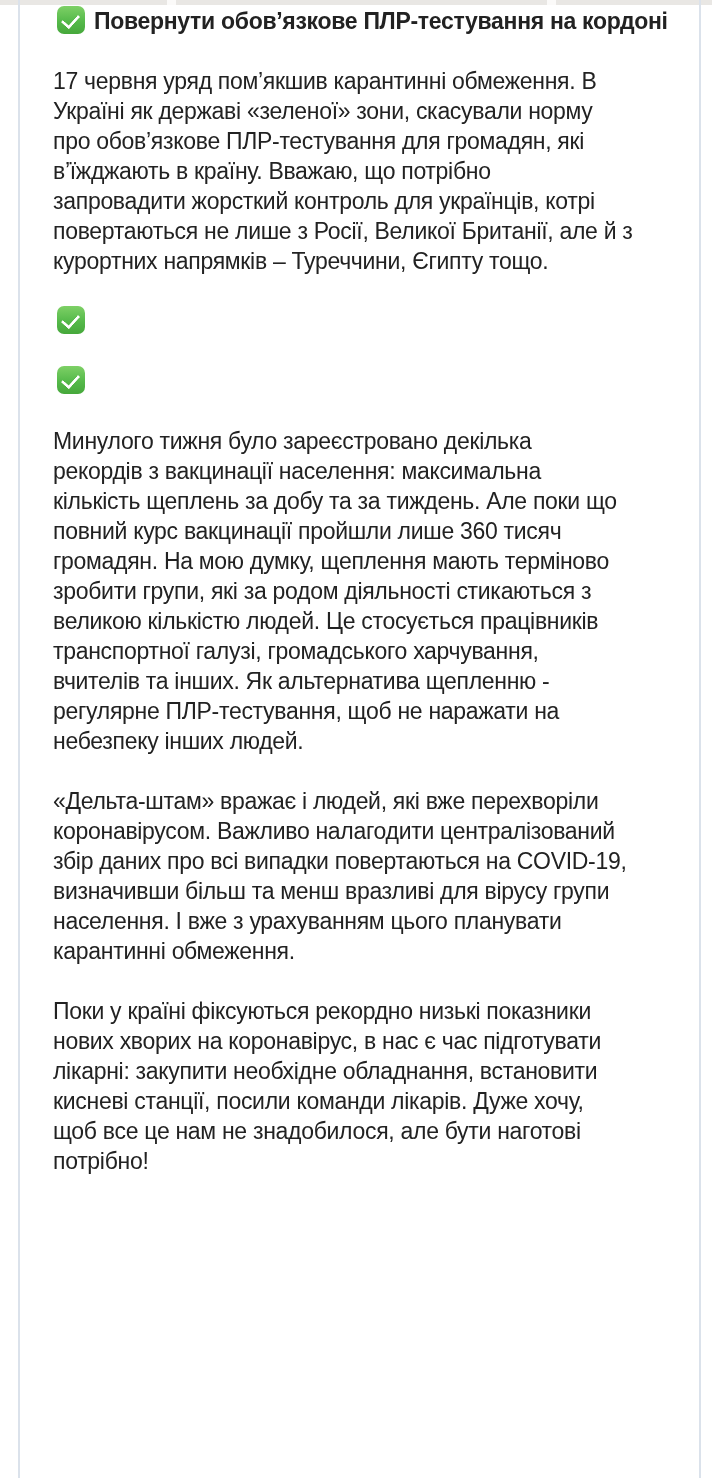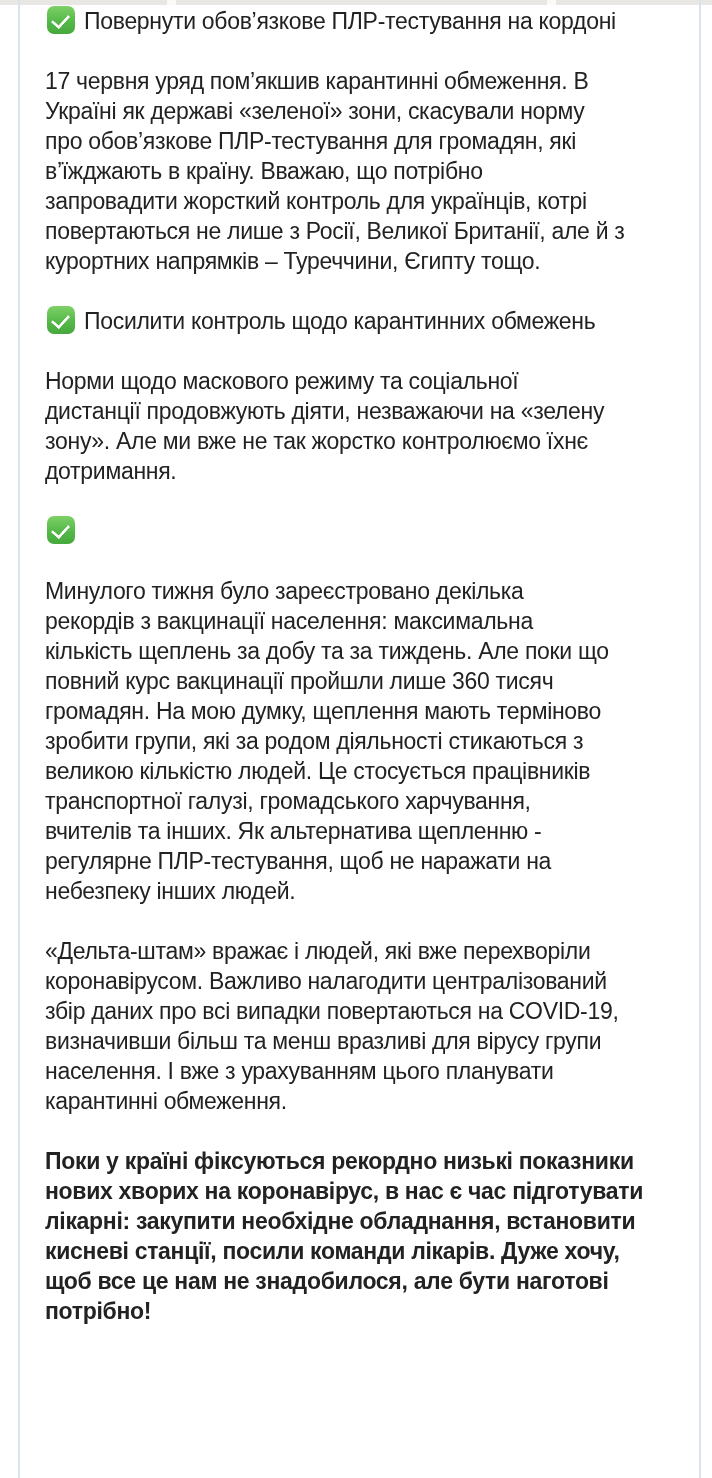--- a/index.html
+++ b/index.html
@@ -40,30 +40,30 @@
     left: 45px;
     top: 6px;
     width: 648px;
     color: #222222;
     font-size: 23px;
     line-height: 30px;
     letter-spacing: -0.3px;
     z-index: 3;
   }
   .section-heading {
-    margin: 30px 2px;
-    font-weight: 400;
+    margin: 30px 12px;
+    font-weight: 700;
   }
   .section-heading.first { margin-top: 0; }
   .heading-text { white-space: pre-line; }
   .para {
-    margin: 30px 0;
+    margin: 30px 8px;
     white-space: pre-line;
   }
-  .para.last { margin-bottom: 0; font-weight: bold; }
+  .para.last { margin-bottom: 0; }
   .check-emoji {
     display: inline-block;
     width: 28px; height: 28px;
     border-radius: 7px;
     background: linear-gradient(180deg, #7ed066 0%, #55b94a 55%, #46a83b 100%);
     margin-right: 9px;
     vertical-align: -5px;
     position: relative;
   }
   .check-emoji::after {
@@ -97,26 +97,22 @@
 Україні як державі «зеленої» зони, скасували норму
 про обов’язкове ПЛР-тестування для громадян, які
 в’їжджають в країну. Вважаю, що потрібно
 запровадити жорсткий контроль для українців, котрі
 повертаються не лише з Росії, Великої Британії, але й з
 курортних напрямків – Туреччини, Єгипту тощо.</div>
   </div>
 
   <div class="section">
     <div class="section-heading">
-      <span class="check-emoji"></span><span class="heading-text">Посилити контроль щодо карантинних обмежень</span>
+      <span class="check-emoji"></span>
     </div>
-    <div class="para">Норми щодо маскового режиму та соціальної
-дистанції продовжують діяти, незважаючи на «зелену
-зону». Але ми вже не так жорстко контролюємо їхнє
-дотримання.</div>
   </div>
 
   <div class="section">
     <div class="section-heading">
       <span class="check-emoji"></span>
     </div>
     <div class="para">Минулого тижня було зареєстровано декілька
 рекордів з вакцинації населення: максимальна
 кількість щеплень за добу та за тиждень. Але поки що
 повний курс вакцинації пройшли лише 360 тисяч

